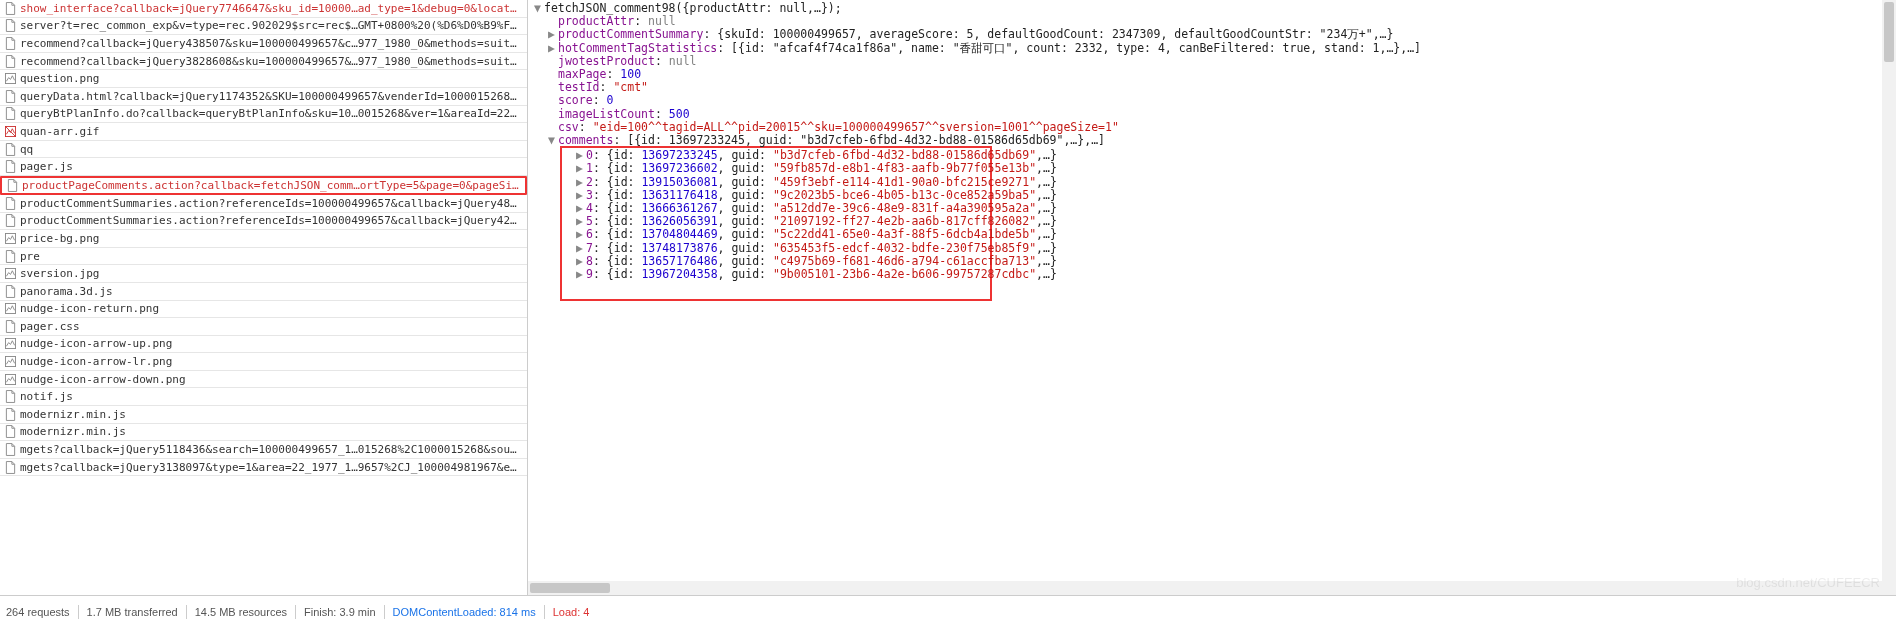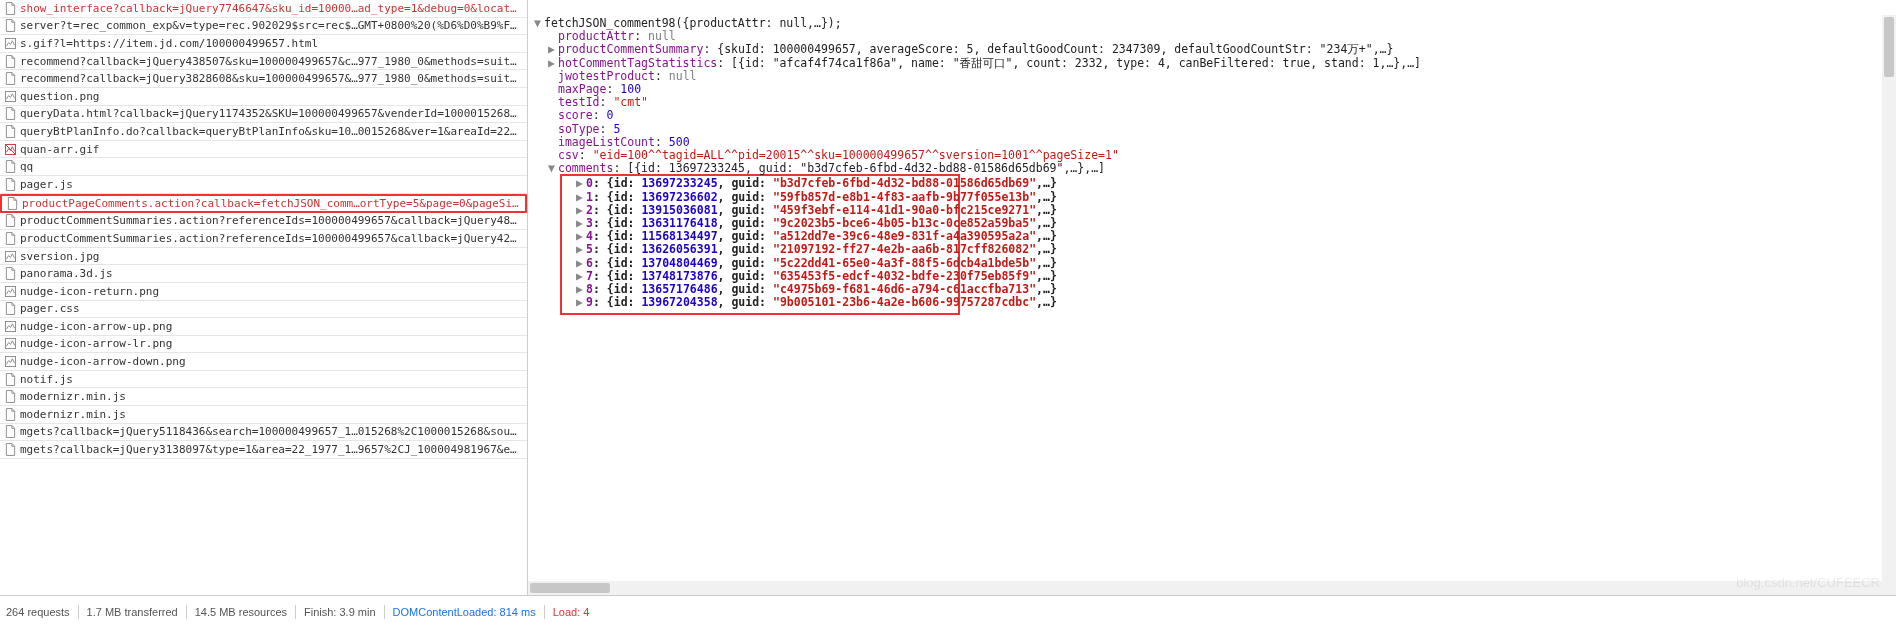--- a/index.html
+++ b/index.html
@@ -80,21 +80,20 @@
   }
   .status-dom { color: #1a73e8; }
   .status-load { color: #d33; }
   .right-panel {
     flex: 1;
     padding: 2px 6px;
     font-size: 11.5px;
     line-height: 13.2px;
     overflow: hidden;
     position: relative;
-    margin-top: 15px;
   }
   .tree-row {
     white-space: nowrap;
     font-family: Consolas, Menlo, monospace;
   }
   .twisty {
     display: inline-block;
     width: 10px;
     color: #888;
     cursor: pointer;
@@ -102,23 +101,22 @@
   .k-prop { color: #881391; }
   .k-str  { color: #c41a16; }
   .k-num  { color: #1c00cf; }
   .k-null { color: #808080; }
   .k-plain{ color: #222; }
   .indent-1 { padding-left: 14px; }
   .red-box {
     border: 2px solid #e33;
     margin-left: 26px;
     margin-top: -1px;
-    padding: 1px 2px 4px 14px;
-    width: 400px;
-    font-weight: bold;
+    padding: 1px 2px 18px 14px;
+    width: 432px;
   }
   .scroll-track-v {
     position: absolute;
     right: 0; top: 0; bottom: 0;
     width: 14px;
     background: #f1f1f1;
   }
   .scroll-track-h {
     position: absolute;
     left: 0; right: 14px; bottom: 0;
@@ -177,29 +175,20 @@
             <svg class="doc-svg" viewBox="0 0 12 14">
               <path d="M1.5 0.5 h6 l3 3 v10 h-9 z" fill="none" stroke="#888"></path>
               <path d="M7.5 0.5 v3 h3" fill="none" stroke="#888"></path>
             </svg>
           </span>
           <span class="name">server?t=rec_common_exp&amp;v=type=rec.902029$src=rec$…GMT+0800%20(%D6%D0%B9%FA%B1%EA%D7%BC.</span>
         </div>
         <div class="network-row">
           <span class="file-icon">
             <svg class="doc-svg" viewBox="0 0 12 14">
-              <rect x="0.5" y="1.5" width="11" height="11" fill="none" stroke="#888"></rect>
-              <polyline points="1.5,10 4,6 6,8 8,4 10.5,9" fill="none" stroke="#888"></polyline>
-            </svg>
-          </span>
-          <span class="name">s.gif?l=https://item.jd.com/100000499657.html</span>
-        </div>
-        <div class="network-row">
-          <span class="file-icon">
-            <svg class="doc-svg" viewBox="0 0 12 14">
               <path d="M1.5 0.5 h6 l3 3 v10 h-9 z" fill="none" stroke="#888"></path>
               <path d="M7.5 0.5 v3 h3" fill="none" stroke="#888"></path>
             </svg>
           </span>
           <span class="name">recommend?callback=jQuery438507&amp;sku=100000499657&amp;c…977_1980_0&amp;methods=suitv2&amp;count=6&amp;_=1586..</span>
         </div>
         <div class="network-row">
           <span class="file-icon">
             <svg class="doc-svg" viewBox="0 0 12 14">
               <path d="M1.5 0.5 h6 l3 3 v10 h-9 z" fill="none" stroke="#888"></path>
@@ -282,20 +271,38 @@
           <span class="name">productCommentSummaries.action?referenceIds=100000499657&amp;callback=jQuery4849794&amp;_=1586671864197</span>
         </div>
         <div class="network-row">
           <span class="file-icon">
             <svg class="doc-svg" viewBox="0 0 12 14">
               <path d="M1.5 0.5 h6 l3 3 v10 h-9 z" fill="none" stroke="#888"></path>
               <path d="M7.5 0.5 v3 h3" fill="none" stroke="#888"></path>
             </svg>
           </span>
           <span class="name">productCommentSummaries.action?referenceIds=100000499657&amp;callback=jQuery4231727&amp;_=1586671864280</span>
+        </div>
+        <div class="network-row">
+          <span class="file-icon">
+            <svg class="doc-svg" viewBox="0 0 12 14">
+              <rect x="0.5" y="1.5" width="11" height="11" fill="none" stroke="#888"></rect>
+              <polyline points="1.5,10 4,6 6,8 8,4 10.5,9" fill="none" stroke="#888"></polyline>
+            </svg>
+          </span>
+          <span class="name">price-bg.png</span>
+        </div>
+        <div class="network-row">
+          <span class="file-icon">
+            <svg class="doc-svg" viewBox="0 0 12 14">
+              <path d="M1.5 0.5 h6 l3 3 v10 h-9 z" fill="none" stroke="#888"></path>
+              <path d="M7.5 0.5 v3 h3" fill="none" stroke="#888"></path>
+            </svg>
+          </span>
+          <span class="name">pre</span>
         </div>
         <div class="network-row">
           <span class="file-icon">
             <svg class="doc-svg" viewBox="0 0 12 14">
               <rect x="0.5" y="1.5" width="11" height="11" fill="none" stroke="#888"></rect>
               <polyline points="1.5,10 4,6 6,8 8,4 10.5,9" fill="none" stroke="#888"></polyline>
             </svg>
           </span>
           <span class="name">sversion.jpg</span>
         </div>
@@ -404,30 +411,29 @@
   <div class="right-panel">
     <div id="tree">
         <div class="tree-row "><span class="twisty">▼</span><span class="k-plain">fetchJSON_comment98({productAttr: null,…});</span></div>
         <div class="tree-row indent-1"><span class="twisty"></span><span class="k-prop">productAttr</span><span class="k-plain">: </span><span class="k-null">null</span></div>
         <div class="tree-row indent-1"><span class="twisty">▶</span><span class="k-prop">productCommentSummary</span><span class="k-plain">: </span><span class="k-plain">{skuId: 100000499657, averageScore: 5, defaultGoodCount: 2347309, defaultGoodCountStr: "234万+",…}</span></div>
         <div class="tree-row indent-1"><span class="twisty">▶</span><span class="k-prop">hotCommentTagStatistics</span><span class="k-plain">: </span><span class="k-plain">[{id: "afcaf4f74ca1f86a", name: "香甜可口", count: 2332, type: 4, canBeFiltered: true, stand: 1,…},…]</span></div>
         <div class="tree-row indent-1"><span class="twisty"></span><span class="k-prop">jwotestProduct</span><span class="k-plain">: </span><span class="k-null">null</span></div>
         <div class="tree-row indent-1"><span class="twisty"></span><span class="k-prop">maxPage</span><span class="k-plain">: </span><span class="k-num">100</span></div>
         <div class="tree-row indent-1"><span class="twisty"></span><span class="k-prop">testId</span><span class="k-plain">: </span><span class="k-str">"cmt"</span></div>
         <div class="tree-row indent-1"><span class="twisty"></span><span class="k-prop">score</span><span class="k-plain">: </span><span class="k-num">0</span></div>
-        <div class="tree-row indent-1"><span class="twisty"></span><span class="k-prop">soType</span><span class="k-plain">: </span><span class="k-num">5</span></div>
         <div class="tree-row indent-1"><span class="twisty"></span><span class="k-prop">imageListCount</span><span class="k-plain">: </span><span class="k-num">500</span></div>
         <div class="tree-row indent-1"><span class="twisty"></span><span class="k-prop">csv</span><span class="k-plain">: </span><span class="k-str">"eid=100^^tagid=ALL^^pid=20015^^sku=100000499657^^sversion=1001^^pageSize=1"</span></div>
         <div class="tree-row indent-1"><span class="twisty">▼</span><span class="k-prop">comments</span><span class="k-plain">: </span><span class="k-plain">[{id: 13697233245, guid: "b3d7cfeb-6fbd-4d32-bd88-01586d65db69",…},…]</span></div>
         <div class="red-box">
           <div class="tree-row"><span class="twisty">▶</span><span class="k-prop">0</span><span class="k-plain">: {id: </span><span class="k-num">13697233245</span><span class="k-plain">, guid: </span><span class="k-str">"b3d7cfeb-6fbd-4d32-bd88-01586d65db69"</span><span class="k-plain">,…}</span></div>
           <div class="tree-row"><span class="twisty">▶</span><span class="k-prop">1</span><span class="k-plain">: {id: </span><span class="k-num">13697236602</span><span class="k-plain">, guid: </span><span class="k-str">"59fb857d-e8b1-4f83-aafb-9b77f055e13b"</span><span class="k-plain">,…}</span></div>
           <div class="tree-row"><span class="twisty">▶</span><span class="k-prop">2</span><span class="k-plain">: {id: </span><span class="k-num">13915036081</span><span class="k-plain">, guid: </span><span class="k-str">"459f3ebf-e114-41d1-90a0-bfc215ce9271"</span><span class="k-plain">,…}</span></div>
           <div class="tree-row"><span class="twisty">▶</span><span class="k-prop">3</span><span class="k-plain">: {id: </span><span class="k-num">13631176418</span><span class="k-plain">, guid: </span><span class="k-str">"9c2023b5-bce6-4b05-b13c-0ce852a59ba5"</span><span class="k-plain">,…}</span></div>
-          <div class="tree-row"><span class="twisty">▶</span><span class="k-prop">4</span><span class="k-plain">: {id: </span><span class="k-num">11568134497</span><span class="k-plain">, guid: </span><span class="k-str">"a512dd7e-39c6-48e9-831f-a4a390595a2a"</span><span class="k-plain">,…}</span></div>
+          <div class="tree-row"><span class="twisty">▶</span><span class="k-prop">4</span><span class="k-plain">: {id: </span><span class="k-num">13666361267</span><span class="k-plain">, guid: </span><span class="k-str">"a512dd7e-39c6-48e9-831f-a4a390595a2a"</span><span class="k-plain">,…}</span></div>
           <div class="tree-row"><span class="twisty">▶</span><span class="k-prop">5</span><span class="k-plain">: {id: </span><span class="k-num">13626056391</span><span class="k-plain">, guid: </span><span class="k-str">"21097192-ff27-4e2b-aa6b-817cff826082"</span><span class="k-plain">,…}</span></div>
           <div class="tree-row"><span class="twisty">▶</span><span class="k-prop">6</span><span class="k-plain">: {id: </span><span class="k-num">13704804469</span><span class="k-plain">, guid: </span><span class="k-str">"5c22dd41-65e0-4a3f-88f5-6dcb4a1bde5b"</span><span class="k-plain">,…}</span></div>
           <div class="tree-row"><span class="twisty">▶</span><span class="k-prop">7</span><span class="k-plain">: {id: </span><span class="k-num">13748173876</span><span class="k-plain">, guid: </span><span class="k-str">"635453f5-edcf-4032-bdfe-230f75eb85f9"</span><span class="k-plain">,…}</span></div>
           <div class="tree-row"><span class="twisty">▶</span><span class="k-prop">8</span><span class="k-plain">: {id: </span><span class="k-num">13657176486</span><span class="k-plain">, guid: </span><span class="k-str">"c4975b69-f681-46d6-a794-c61accfba713"</span><span class="k-plain">,…}</span></div>
           <div class="tree-row"><span class="twisty">▶</span><span class="k-prop">9</span><span class="k-plain">: {id: </span><span class="k-num">13967204358</span><span class="k-plain">, guid: </span><span class="k-str">"9b005101-23b6-4a2e-b606-99757287cdbc"</span><span class="k-plain">,…}</span></div>
         </div>
       </div>
     <div class="scroll-track-v">
         <div class="scroll-thumb-v"></div>
       </div>

